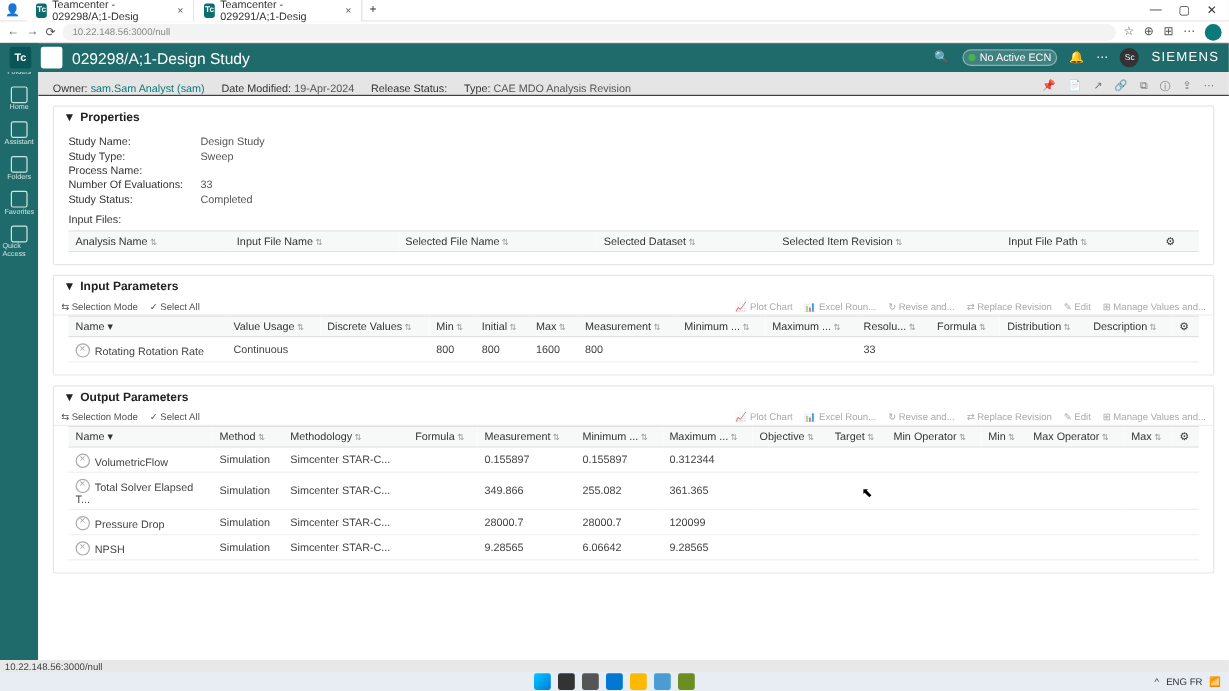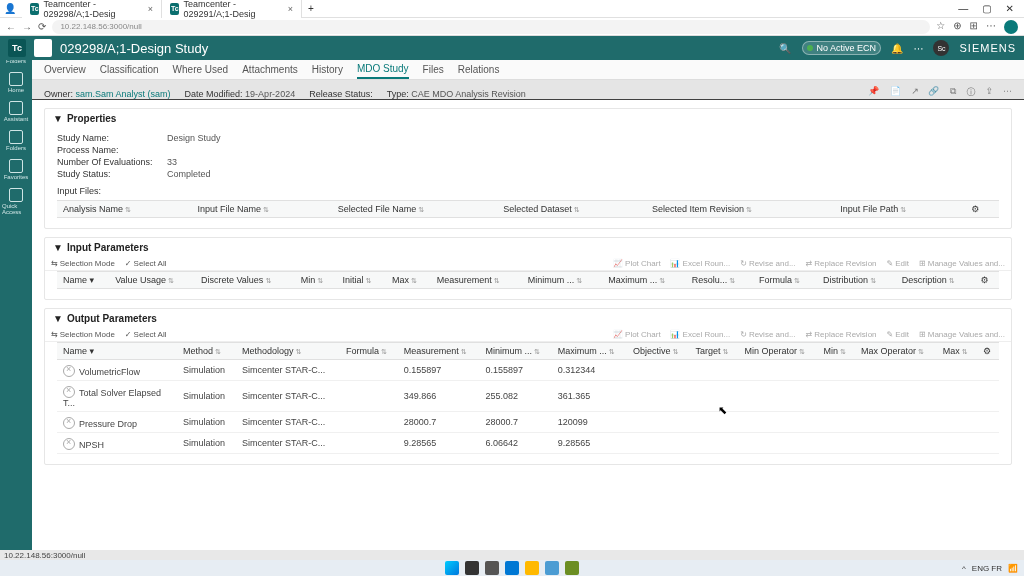--- a/index.html
+++ b/index.html
@@ -174,30 +174,20 @@
     <span>🔔</span>
     <span>⋯</span>
     <div class="sc-circle">
         <span>Sc</span>
       </div>
     <span class="siemens">SIEMENS</span>
   </div>
 </div>
 
 <div class="main" style="top:60px;">
-  <div class="page-tabs">
-    <div class="page-tab">Overview</div>
-    <div class="page-tab">Classification</div>
-    <div class="page-tab">Where Used</div>
-    <div class="page-tab">Attachments</div>
-    <div class="page-tab">History</div>
-    <div class="page-tab active">MDO Study</div>
-    <div class="page-tab">Files</div>
-    <div class="page-tab">Relations</div>
-  </div>
 
   <div class="meta-row">
     <span><span class="label">Owner:</span> <span class="val">sam.Sam Analyst (sam)</span></span>
     <span><span class="label">Date Modified:</span> <span class="plain">19-Apr-2024</span></span>
     <span><span class="label">Release Status:</span></span>
     <span><span class="label">Type:</span> <span class="plain">CAE MDO Analysis Revision</span></span>
     <div class="meta-icons">
       <span>📌</span>
       <span>📄</span>
       <span>↗</span>
@@ -210,20 +200,24 @@
   </div>
 
   <div class="content">
 
     <div class="section">
       <div class="sec-header">▼ <span>Properties</span></div>
       <div class="sec-body">
         <div class="prop-row">
             <div class="pl">Study Name:</div>
             <div class="pv">Design Study</div>
+          </div>
+        <div class="prop-row">
+            <div class="pl">Study Type:</div>
+            <div class="pv">Sweep</div>
           </div>
         <div class="prop-row">
             <div class="pl">Process Name:</div>
             <div class="pv"></div>
           </div>
         <div class="prop-row">
             <div class="pl">Number Of Evaluations:</div>
             <div class="pv">33</div>
           </div>
         <div class="prop-row">
@@ -276,20 +270,36 @@
             <th><span>Max</span><span class="sort">⇅</span></th>
             <th><span>Measurement</span><span class="sort">⇅</span></th>
             <th><span>Minimum ...</span><span class="sort">⇅</span></th>
             <th><span>Maximum ...</span><span class="sort">⇅</span></th>
             <th><span>Resolu...</span><span class="sort">⇅</span></th>
             <th><span>Formula</span><span class="sort">⇅</span></th>
             <th><span>Distribution</span><span class="sort">⇅</span></th>
             <th><span>Description</span><span class="sort">⇅</span></th>
             <th class="th-gear">⚙</th>
           </tr>
+          <tr>
+            <td><span class="row-icon"></span><span>Rotating Rotation Rate</span></td>
+            <td>Continuous</td>
+            <td></td>
+            <td>800</td>
+            <td>800</td>
+            <td>1600</td>
+            <td>800</td>
+            <td></td>
+            <td></td>
+            <td>33</td>
+            <td></td>
+            <td></td>
+            <td></td>
+            <td></td>
+          </tr>
         </tbody>
           </table>
       </div>
     </div>
 
     <div class="section">
       <div class="sec-header">▼ <span>Output Parameters</span></div>
       <div class="toolbar-row">
         <div class="left-tools">
           <span class="tool-btn enabled">⇆ <span>Selection Mode</span></span>

